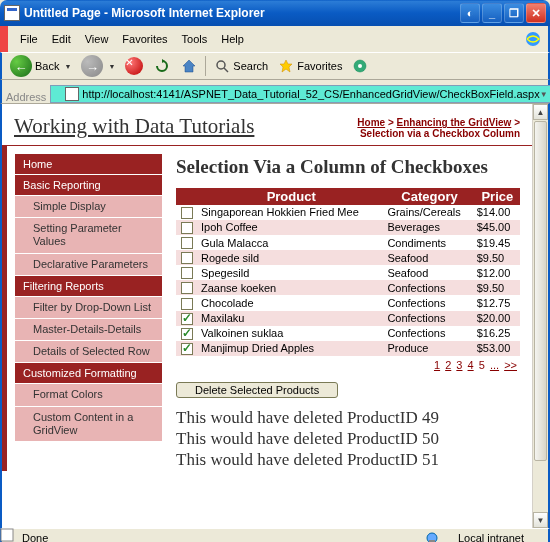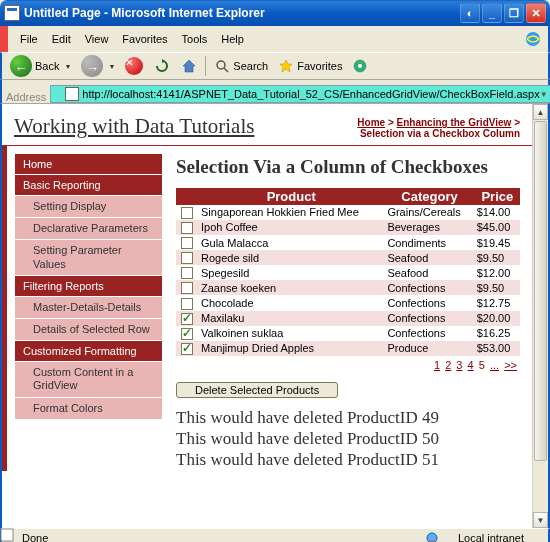--- a/index.html
+++ b/index.html
@@ -202,29 +202,30 @@
           <a>Enhancing the GridView</a>
           <span class="sep"> &gt;</span><br>
           <span>Selection via a Checkbox Column</span>
         </div>
       </div>
       <div class="page-body">
         <div class="sidebar-red"></div>
         <div class="sidebar">
           <div class="nav-section">Home</div>
           <div class="nav-section">Basic Reporting</div>
-          <div class="nav-item">Setting Display</div>
+          <div class="nav-item">Simple Display</div>
+          <div class="nav-item">Setting Parameter Values</div>
           <div class="nav-item">Declarative Parameters</div>
-          <div class="nav-item">Setting Parameter Values</div>
           <div class="nav-section">Filtering Reports</div>
+          <div class="nav-item">Filter by Drop-Down List</div>
           <div class="nav-item">Master-Details-Details</div>
           <div class="nav-item">Details of Selected Row</div>
           <div class="nav-section">Customized Formatting</div>
+          <div class="nav-item">Format Colors</div>
           <div class="nav-item">Custom Content in a GridView</div>
-          <div class="nav-item">Format Colors</div>
         </div>
         <div class="main">
           <h2>Selection Via a Column of Checkboxes</h2>
           <table class="grid">
             <thead>
               <tr>
                 <th></th>
                 <th>Product</th>
                 <th>Category</th>
                 <th>Price</th>

